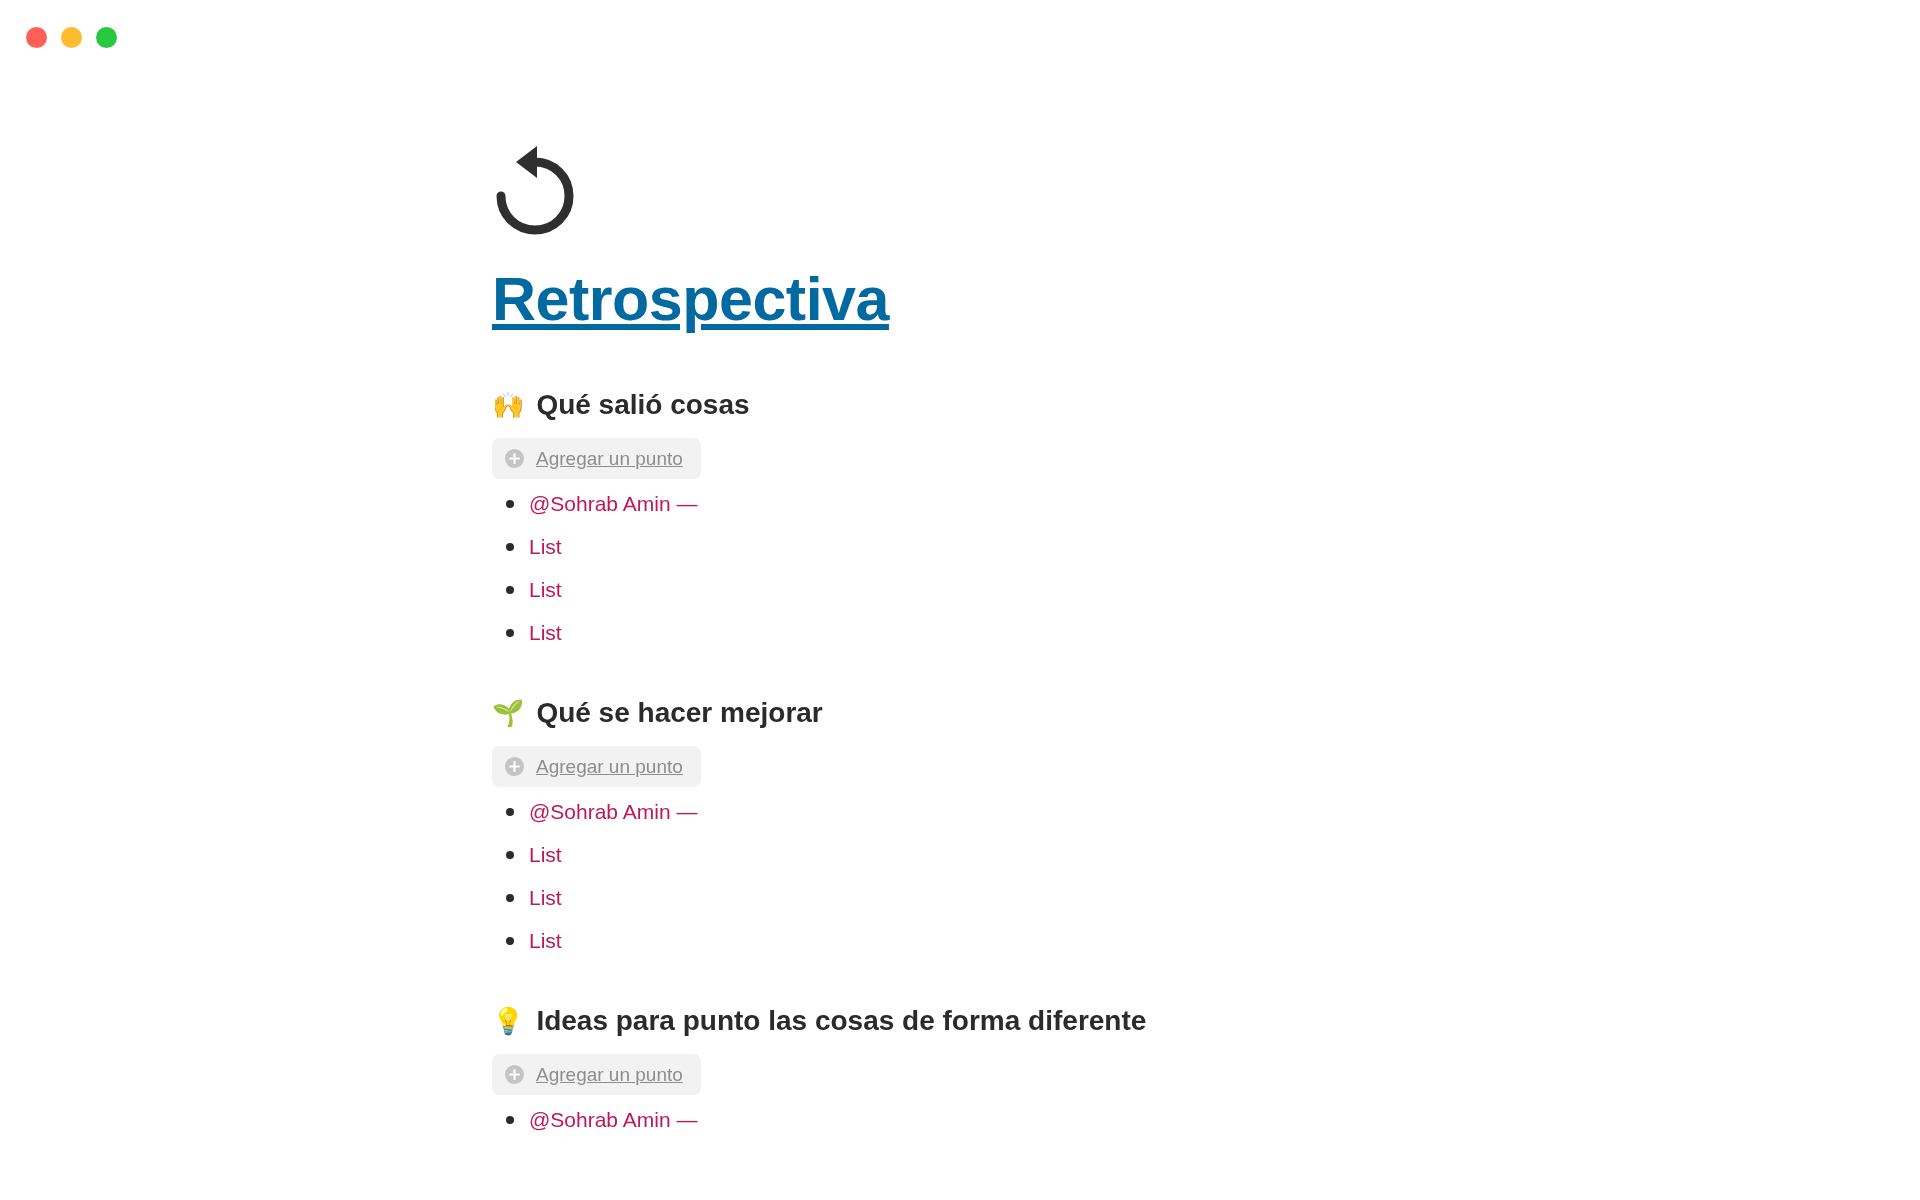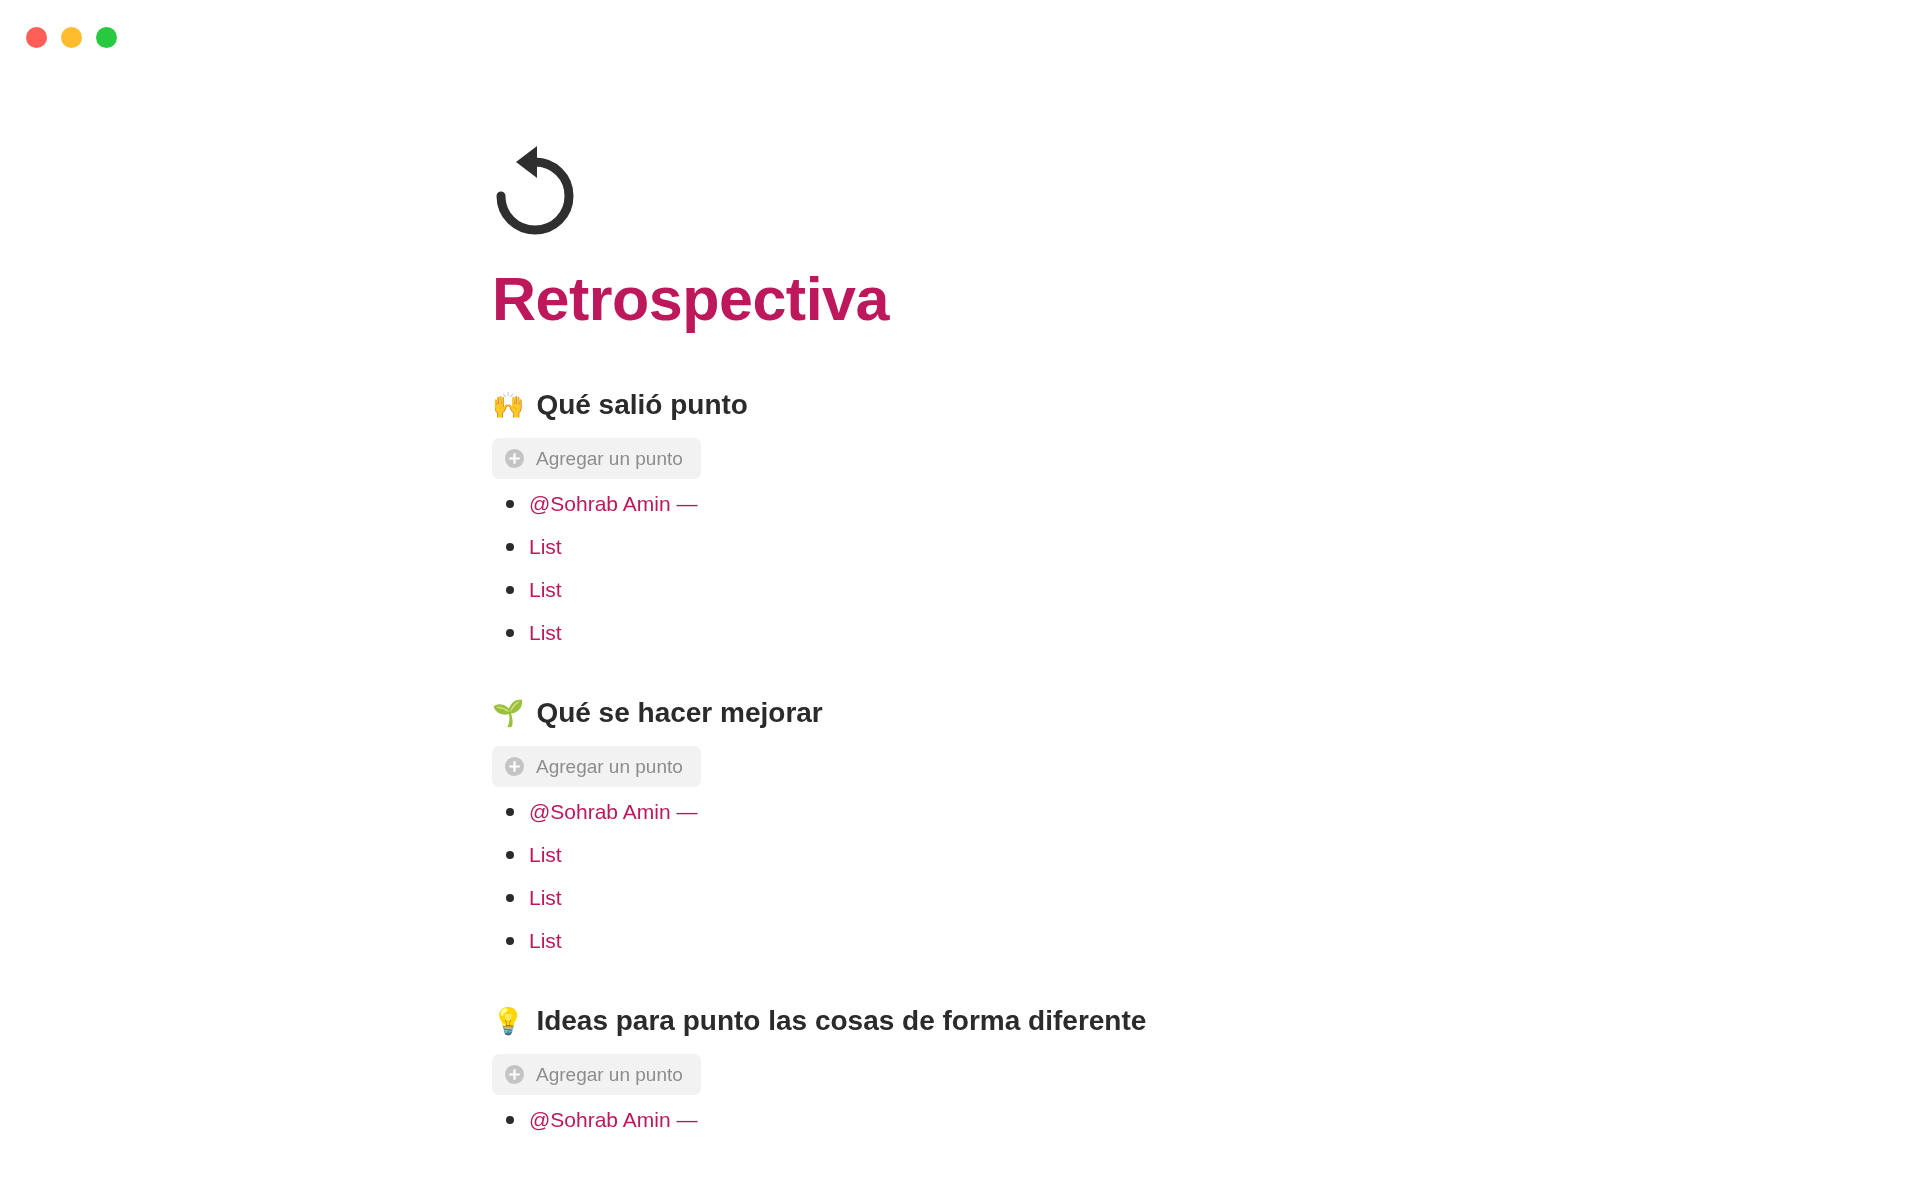--- a/index.html
+++ b/index.html
@@ -56,24 +56,25 @@
   .doc-icon {
     width: 86px;
     height: 96px;
     margin-bottom: 30px;
   }
   .doc-icon svg { display: block; }
 
   .doc-title {
     font-size: 61px;
     font-weight: bold;
-    color: #be185d;
+    color: #0369a1;
     letter-spacing: -0.5px;
     line-height: 1.1;
     margin: 0 0 54px 0;
+    text-decoration: underline;
   }
 
   .section {
     margin-bottom: 52px;
   }
   .section:last-child { margin-bottom: 0; }
 
   .section-heading {
     display: flex;
     align-items: center;
@@ -103,20 +104,21 @@
   .add-point .plus-icon {
     width: 21px;
     height: 21px;
     margin-right: 11px;
     flex: none;
   }
   .add-point .add-label {
     font-size: 19px;
     color: #8d8d8d;
     line-height: 1;
+    text-decoration: underline;
   }
 
   ul.bullets {
     list-style: none;
     margin: 0;
     padding: 0;
   }
   ul.bullets li {
     position: relative;
     padding-left: 37px;
@@ -156,21 +158,21 @@
         <path d="M43 22 C62 22 77 37 77 56 C77 75 62 90 43 90 C24 90 9 75 9 56" fill="none" stroke="#2f2f2f" stroke-width="9" stroke-linecap="round"></path>
         <path d="M45 6 L24 22 L45 38 Z" fill="#2f2f2f"></path>
       </svg>
     </div>
 
     <h1 class="doc-title">Retrospectiva</h1>
 
     <div class="section">
       <h2 class="section-heading">
         <span class="section-emoji">🙌</span>
-        <span>Qué salió punto</span>
+        <span>Qué salió cosas</span>
       </h2>
       <button class="add-point">
         <span class="plus-icon">
           <svg width="21" height="21" viewBox="0 0 21 21" xmlns="http://www.w3.org/2000/svg">
             <circle cx="10.5" cy="10.5" r="9.5" fill="#c4c4c4"></circle>
             <rect x="9.4" y="5" width="2.2" height="11" rx="1.1" fill="#ffffff"></rect>
             <rect x="5" y="9.4" width="11" height="2.2" rx="1.1" fill="#ffffff"></rect>
           </svg>
         </span>
         <span class="add-label">Agregar un punto</span>

